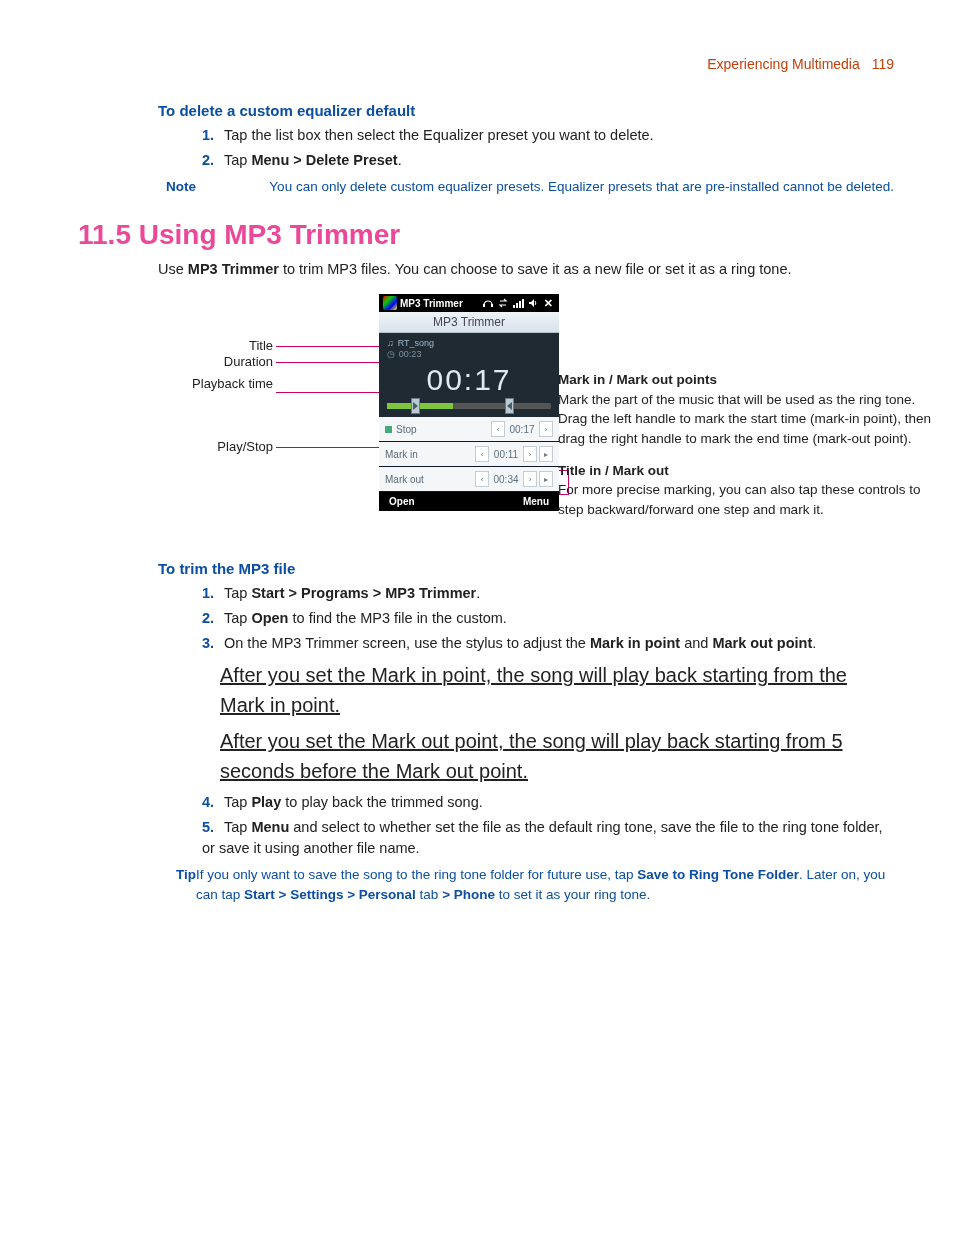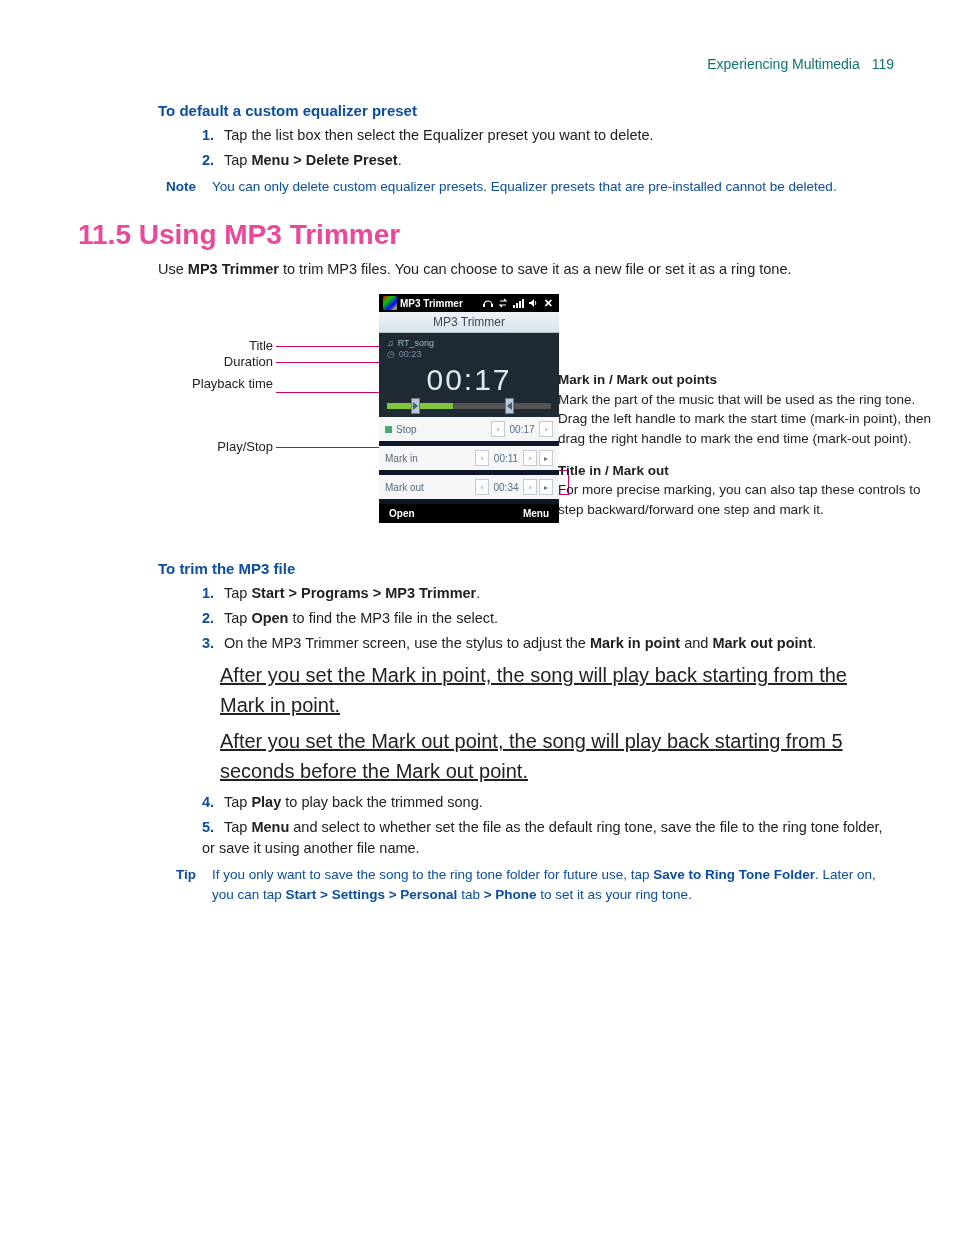--- a/index.html
+++ b/index.html
@@ -2,29 +2,29 @@
 <html><head>
 <meta charset="utf-8">
 <style>
   html,body { margin:0; padding:0; background:#fff; }
   body {
     width:954px; height:1235px;
     font-family:"Segoe UI","Myriad Pro","Helvetica Neue",Arial,sans-serif;
     color:#222; position:relative;
   }
   .page { padding:56px 60px 0 78px; box-sizing:border-box; position:relative; }
-  .runhead { text-align:right; font-size:14px; color:#0f766e; margin-bottom:30px;}
+  .runhead { text-align:right; font-size:14px; color:#c2410c; margin-bottom:30px;}
   .runhead .pg { margin-left:8px; }
   h3.sub { color:#0b4ea2; font-size:15px; font-weight:700; margin:0 0 6px 80px;}
   h2.sec { color:#ec4899; font-size:28px; font-weight:700; margin:22px 0 8px 0;}
   ol.steps { margin:0 0 6px 120px; padding:0; list-style:none; font-size:14.5px; }
   ol.steps li { margin:4px 4px; line-height:1.45;}
   ol.steps .num { color:#0b4ea2; font-weight:700; display:inline-block; width:22px;}
   b { font-weight:700; }
-  .notebox { display:flex; gap:16px; font-size:13.5px; color:#0b4ea2; margin:6px 0 18px 80px; line-height:1.45;}
+  .notebox { display:flex; font-size:13.5px; color:#0b4ea2; margin:6px 0 18px 80px; line-height:1.45;justify-content:space-between;}
   .notebox .lbl { font-weight:700; min-width:38px; text-align:right;}
   .intro { font-size:14.5px; margin:0 0 14px 80px; line-height:1.5;}
   .indent-para { margin:6px 0 6px 142px; font-size:20px; line-height:1.5;text-decoration:underline;}
 
   
   .figwrap { display:flex; gap:0; margin:0 0 26px 0; position:relative; height:240px;}
   .leftlabels { width:195px; position:relative; font-size:13px; text-align:right;}
   .leftlabels div { position:absolute; right:0; white-space:nowrap;}
   .annot-right { position:absolute; left:480px; top:76px; width:380px; font-size:13.5px; line-height:1.45;}
   .annot-right .blk { margin-bottom:12px;}
@@ -43,21 +43,21 @@
   .ph-display .row2 { font-size:9px; color:#7b93a2; display:flex; align-items:center; gap:4px; margin-top:1px;}
   .ph-display .time { font-size:30px; color:#dfeaf0; text-align:center; margin:4px 0 6px 0; letter-spacing:2px; font-weight:300;}
   .prog { height:6px; background:#555; position:relative; border-radius:1px;}
   .prog .fill { position:absolute; left:0; top:0; bottom:0; width:40%; background:#7fc63a;}
   .prog .hL,.prog .hR { position:absolute; top:-5px; width:9px; height:16px; background:#b9cad6; border:1px solid #6b7a86; box-sizing:border-box;}
   .prog .hL{ left:24px;} .prog .hR{ left:118px;}
   .prog .hL::after,.prog .hR::after{content:""; position:absolute; top:3px; width:0; height:0; border-top:4px solid transparent; border-bottom:4px solid transparent;}
   .prog .hL::after{right:1px; border-left:5px solid #4a5c68;}
   .prog .hR::after{left:1px; border-right:5px solid #4a5c68;}
   .ph-rows { background:#f4f6f8;}
-  .ph-row { display:flex; align-items:center; height:24px; border-bottom:5px solid #0f172a; padding:0 6px; font-size:10px; color:#5a6a76;}
+  .ph-row { display:flex; align-items:center; height:24px; border-bottom:1px solid #0f172a; padding:0 6px; font-size:10px; color:#5a6a76;}
   .ph-row .l { flex:1; display:flex; align-items:center; gap:4px;}
   .ph-row .stepper { display:flex; align-items:center; gap:0;}
   .ph-row .stepper .btn { width:12px; height:14px; border:1px solid #c2ccd4; background:#fff; display:flex; align-items:center; justify-content:center; font-size:8px; color:#6b7a86;}
   .ph-row .stepper .val { width:34px; text-align:center; font-size:10px; color:#58707f;}
   .ph-row .stepper .go { width:12px; height:14px; border:1px solid #c2ccd4; background:#fff; display:flex; align-items:center; justify-content:center; font-size:8px; color:#6b7a86; margin-left:2px;}
   .ph-bottom { background:#000; display:flex; justify-content:space-between; padding:4px 10px;}
   .ph-bottom span { color:#fff; font-size:10px; font-weight:700;}
   .stopicon { width:7px; height:7px; background:#4a7; display:inline-block;}
 
   
@@ -66,21 +66,21 @@
 </style>
 </head>
 <body>
 
 <div class="page">
   <div class="runhead">
     <span>Experiencing Multimedia</span>
     <span class="pg">119</span>
   </div>
 
-  <h3 class="sub">To default a custom equalizer preset</h3>
+  <h3 class="sub">To delete a custom equalizer default</h3>
   <ol class="steps">
     <li><span class="num">1.</span><span>Tap the list box then select the Equalizer preset you want to delete.</span></li>
     <li><span class="num">2.</span><span><span>Tap </span><b>Menu &gt; Delete Preset</b><span>.</span></span></li>
   </ol>
   <div class="notebox">
     <div class="lbl">Note</div>
     <div>You can only delete custom equalizer presets. Equalizer presets that are pre-installed cannot be deleted.</div>
   </div>
 
   <h2 class="sec">11.5  Using MP3 Trimmer</h2>
@@ -204,21 +204,21 @@
       <div class="blk">
         <b>Title in / Mark out</b><br>
         <span>For more precise marking, you can also tap these controls to step backward/forward one step and mark it.</span>
       </div>
     </div>
   </div>
 
   <h3 class="sub">To trim the MP3 file</h3>
   <ol class="steps">
     <li><span class="num">1.</span><span><span>Tap </span><b>Start &gt; Programs &gt; MP3 Trimmer</b><span>.</span></span></li>
-    <li><span class="num">2.</span><span><span>Tap </span><b>Open</b><span> to find the MP3 file in the select.</span></span></li>
+    <li><span class="num">2.</span><span><span>Tap </span><b>Open</b><span> to find the MP3 file in the custom.</span></span></li>
     <li><span class="num">3.</span><span><span>On the MP3 Trimmer screen, use the stylus to adjust the </span><b>Mark in point</b><span> and </span><b>Mark out point</b><span>.</span></span></li>
   </ol>
   <p class="indent-para">After you set the Mark in point, the song will play back starting from the Mark in point.</p>
   <p class="indent-para">After you set the Mark out point, the song will play back starting from 5 seconds before the Mark out point.</p>
   <ol class="steps">
     <li><span class="num">4.</span><span><span>Tap </span><b>Play</b><span> to play back the trimmed song.</span></span></li>
     <li><span class="num">5.</span><span><span>Tap </span><b>Menu</b><span> and select to whether set the file as the default ring tone, save the file to the ring tone folder, or save it using another file name.</span></span></li>
   </ol>
 
   <div class="notebox">

